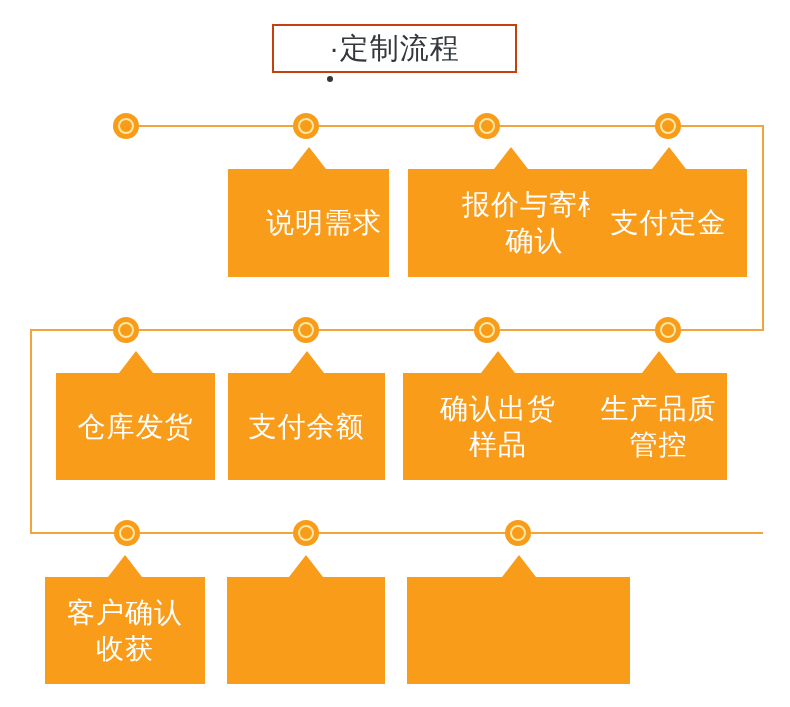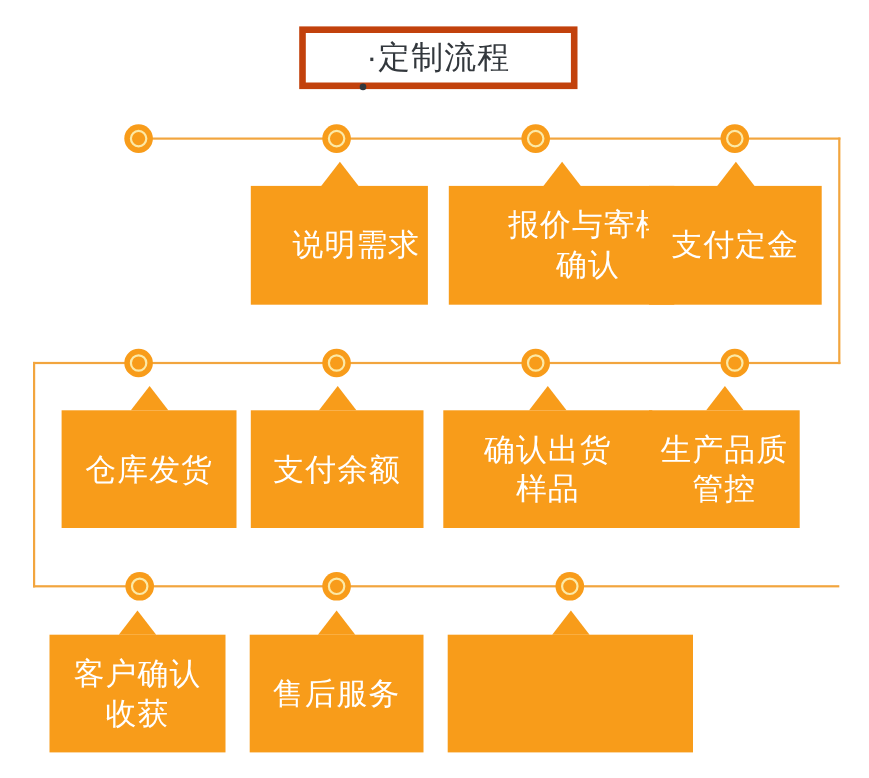--- a/index.html
+++ b/index.html
@@ -6,21 +6,21 @@
   .canvas{
     position:relative;
     width:790px;height:707px;
     background:#ffffff;
     font-family:"Liberation Sans", sans-serif;
     overflow:hidden;
   }
   
   .title-box{
     position:absolute;left:272px;top:24px;width:241px;height:45px;
-    border:6px solid #c2410c;background:#ffffff;
+    border:2px solid #c2410c;background:#ffffff;
     display:flex;align-items:center;justify-content:center;
   }
   .title-text{
     font-size:29px;color:#33383D;letter-spacing:1px;font-weight:500;
   }
   .bullet-dot{
     position:absolute;left:327px;top:76px;width:6px;height:6px;
     border-radius:50%;background:#33383D;
   }
   
@@ -115,19 +115,18 @@
 管控</span>
   </div>
 
   <div class="step" style="left:45px;top:577px;width:160px;height:107px;">
     <div class="pointer"></div>
     <span>客户确认
 收获</span>
   </div>
   <div class="step" style="left:227px;top:577px;width:158px;height:107px;">
     <div class="pointer"></div>
-    <span>售后服务</span>
   </div>
   <div class="step" style="left:407px;top:577px;width:223px;height:107px;">
     <div class="pointer"></div>
   </div>
 
 </div>
 
 </body></html>

